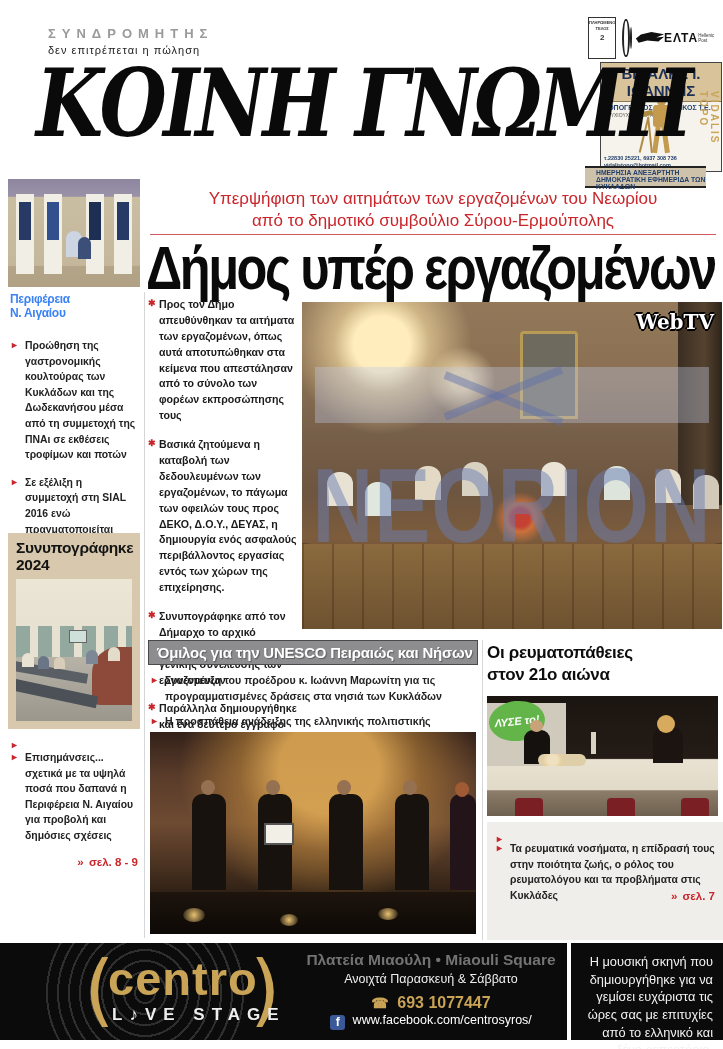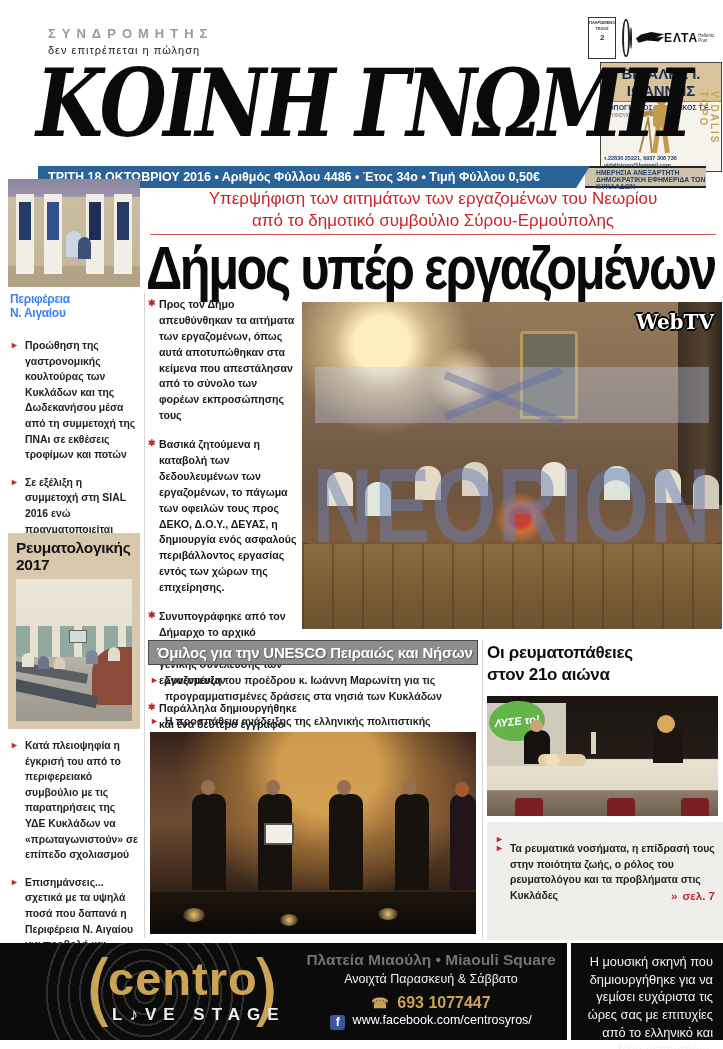--- a/index.html
+++ b/index.html
@@ -215,21 +215,20 @@
     <div class="vidalis-phone">
       <div>τ.22830 25221, 6937 308 736</div>
       <div>vidalistopo@hotmail.com</div>
     </div>
   </div>
 
   <div class="abs masthead">ΚΟΙΝΗ ΓΝΩΜΗ</div>
 
   <div class="abs datebar-beige"></div>
   <div class="abs tagline-wide">ΗΜΕΡΗΣΙΑ ΑΝΕΞΑΡΤΗΤΗ ΔΗΜΟΚΡΑΤΙΚΗ ΕΦΗΜΕΡΙΔΑ ΤΩΝ ΚΥΚΛΑΔΩΝ</div>
-  <div class="abs datebar-blue">ΤΡΙΤΗ 18 ΟΚΤΩΒΡΙΟΥ 2016 • Αριθμός Φύλλου 4486 • Έτος 34ο • Τιμή Φύλλου 0,50€</div>
 
   <div class="abs kicker">
     <div>Υπερψήφιση των αιτημάτων των εργαζομένων του Νεωρίου</div>
     <div>από το δημοτικό συμβούλιο Σύρου-Ερμούπολης</div>
   </div>
   <div class="abs red-rule"></div>
   <div class="abs headline">Δήμος υπέρ εργαζομένων</div>
 
   <div class="abs expo-photo">
     <div class="col" style="left:8px;">
@@ -264,41 +263,40 @@
       <span>Σε εξέλιξη η συμμετοχή στη SIAL 2016 ενώ πραγματοποιείται προετοιμασία για τις εκθέσεις Detrop και Oenos</span>
     </div>
     <div class="pageref">
       <span class="arrows">»</span>
       <span>σελ. 20</span>
     </div>
   </div>
 
   <div class="abs budget-panel">
     <div class="budget-title">
-      <div>Ρευματολογικής</div>
-      <div>2017</div>
+      <div>Συνυπογράφηκε</div>
+      <div>2024</div>
     </div>
     <div class="council-photo">
       <div class="windows"></div>
       <div class="screen"></div>
       <div class="dais"></div>
       <div class="desk1"></div>
         <div class="desk2"></div>
       <div class="blob" style="left:6px; top:52%; width:12px; height:14px; background:#e8e2d2;"></div>
       <div class="blob" style="left:22px; top:54%; width:11px; height:13px; background:#6a7687;"></div>
       <div class="blob" style="left:38px; top:55%; width:11px; height:12px; background:#d8cdb8;"></div>
       <div class="blob" style="left:70px; top:50%; width:12px; height:14px; background:#7d8796;"></div>
       <div class="blob" style="left:92px; top:48%; width:12px; height:14px; background:#e3dccb;"></div>
     </div>
   </div>
 
   <div class="abs" style="left:10px; top:738px; width:128px;">
     <div class="side-bullet">
       <span class="tri">►</span>
-      <span>Κατά πλειοψηφία η έγκρισή του από το περιφερειακό συμβούλιο με τις παρατηρήσεις της ΥΔΕ Κυκλάδων να «πρωταγωνιστούν» σε επίπεδο σχολιασμού</span>
     </div>
     <div class="side-bullet">
       <span class="tri">►</span>
       <span>Επισημάνσεις... σχετικά με τα υψηλά ποσά που δαπανά η Περιφέρεια Ν. Αιγαίου για προβολή και δημόσιες σχέσεις</span>
     </div>
     <div class="pageref">
       <span class="arrows">»</span>
       <span>σελ. 8 - 9</span>
     </div>
   </div>

